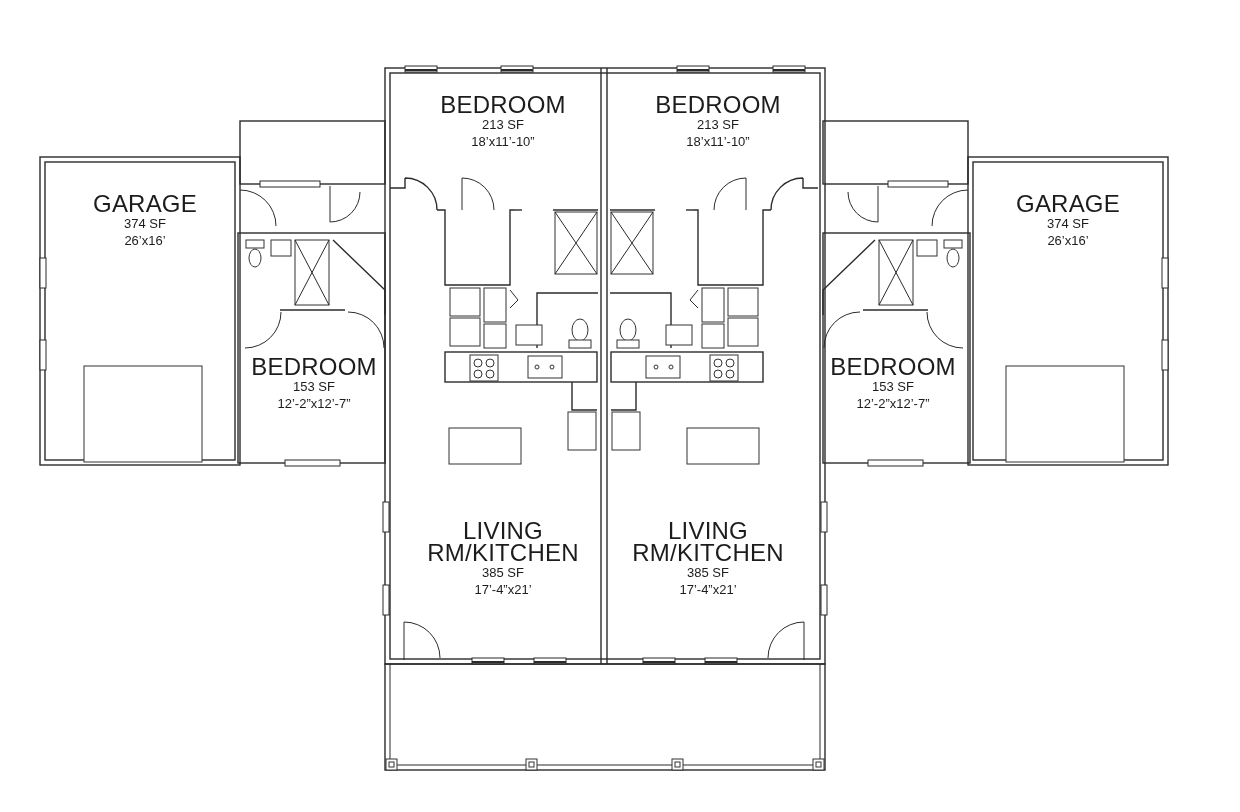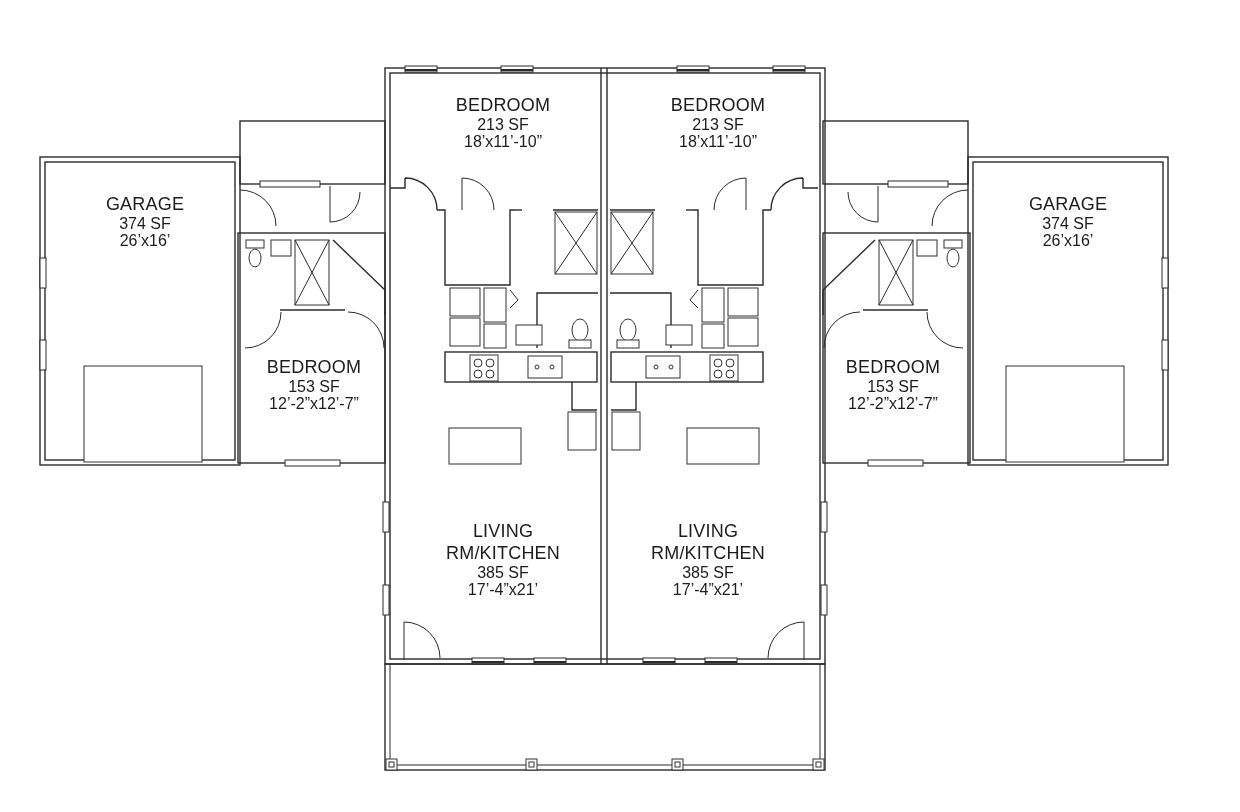--- a/index.html
+++ b/index.html
@@ -4,22 +4,22 @@
 <style>
   html, body { margin:0; padding:0; background:#ffffff; }
   body { width:1240px; height:812px; overflow:hidden; position:relative; font-family:"Liberation Sans", sans-serif; }
   #plan { position:absolute; left:0; top:0; width:1240px; height:812px; }
   .w { fill:none; stroke:#2b2b2b; stroke-width:1.4; }
   .wt { fill:none; stroke:#2b2b2b; stroke-width:1; }
   .win { fill:#ffffff; stroke:#2b2b2b; stroke-width:1; }
   .winbar { stroke:#2b2b2b; stroke-width:2; }
   .fx { fill:#ffffff; stroke:#333; stroke-width:1; }
   .label { position:absolute; text-align:center; color:#1c1c1c; transform:translateX(-50%); white-space:nowrap; }
-  .label .nm { font-family:"Liberation Sans", sans-serif; font-size:18px; letter-spacing:0.2px; line-height:22px; display:block; }
-  .label .sf, .label .dim { font-family:"Liberation Sans", sans-serif; font-size:16px; line-height:17px; display:block; }
+  .label .nm { font-family:"Liberation Sans", sans-serif; font-size:24px; letter-spacing:0.2px; line-height:22px; display:block; }
+  .label .sf, .label .dim { font-family:"Liberation Sans", sans-serif; font-size:13px; line-height:17px; display:block; }
 </style>
 </head>
 <body>
 
 <svg id="plan" viewBox="0 0 1240 812" xmlns="http://www.w3.org/2000/svg">
 
   <g>
 
     <rect class="w" x="385" y="68" width="440" height="596"></rect>
     <rect class="w" x="390" y="73" width="430" height="586"></rect>

